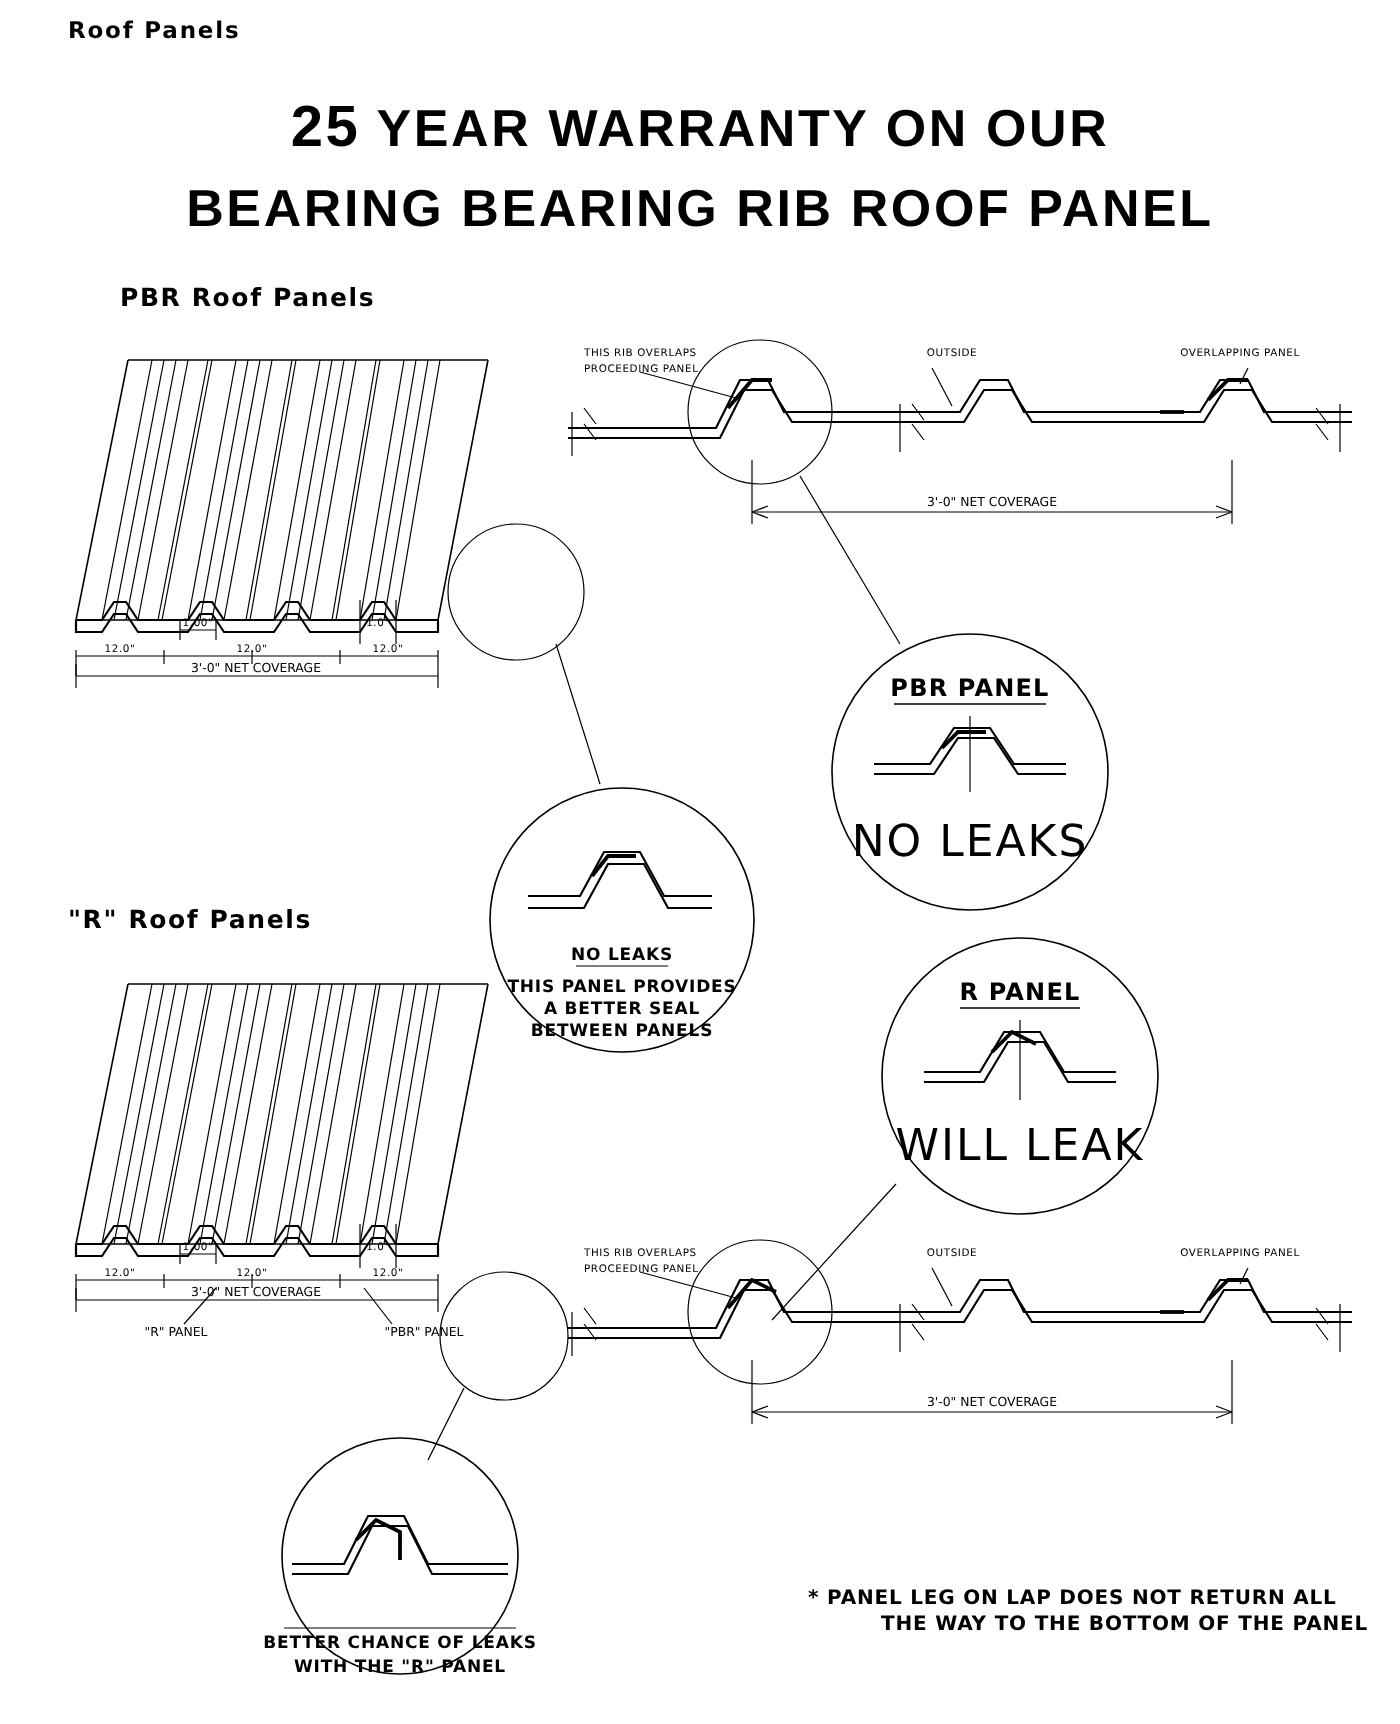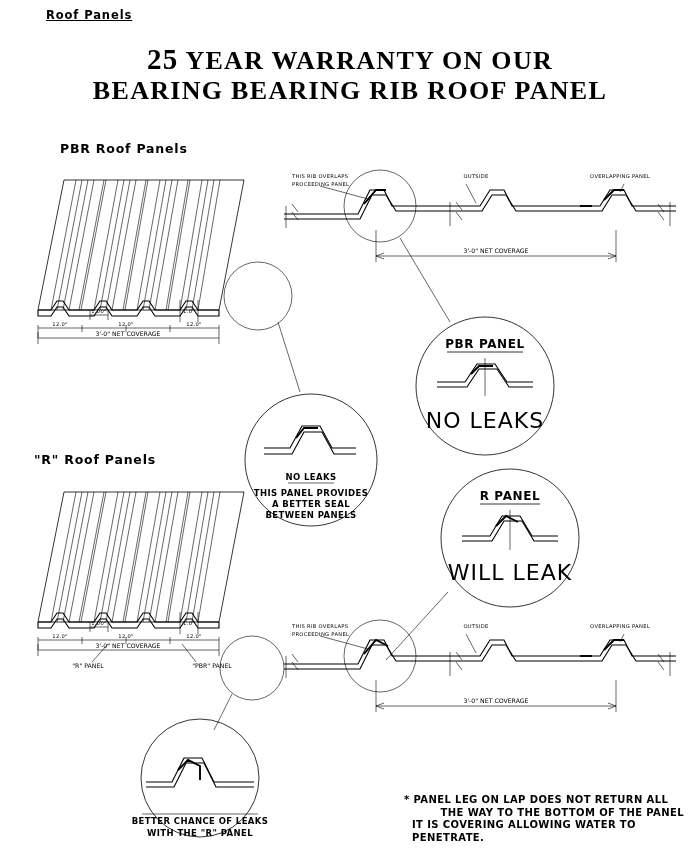--- a/index.html
+++ b/index.html
@@ -18,38 +18,37 @@
   .page {
     position: absolute;
     left: 0; top: 0;
     width: 700px;
     height: 862px;
   }
   .abs { position: absolute; }
 
   
   .kicker {
-    left: 46px; top: 8px;
+    left: 34px; top: 8px;
     font-size: 11.5px;
     font-weight: bold;
     letter-spacing: 0.9px;
     font-family: "DejaVu Sans", sans-serif;
-    text-decoration: underline;
   }
   .title-wrap {
     left: 0; top: 44px;
     width: 700px;
     text-align: center;
   }
   .title-line {
     font-size: 26px;
     font-weight: bold;
     letter-spacing: 1.3px;
-    line-height: 30px;
-    font-family: Liberation Serif, serif;
+    line-height: 40px;
+    font-family: Liberation Sans, sans-serif;
     white-space: nowrap;
   }
   .title-line .big {
     font-size: 29px;
   }
 
   .section-label {
     font-size: 12.5px;
     font-weight: bold;
     letter-spacing: 0.8px;
@@ -400,16 +399,15 @@
       <path class="thick" d="M58 52 L68 42 L80 48 L80 62"></path>
     </g>
     <text class="bub-small" x="80" y="106">BETTER CHANCE OF LEAKS</text>
     <text class="bub-small" x="80" y="118">WITH THE "R" PANEL</text>
     <line class="ln vthin" x1="22" y1="96" x2="138" y2="96"></line>
   </svg>
 
   <div class="abs note" id="footnote">
     <div>* PANEL LEG ON LAP DOES NOT RETURN ALL</div>
     <div style="padding-left:8px;text-align:right;">THE WAY TO THE BOTTOM OF THE PANEL</div>
-    <div style="padding-left:8px;">IT IS COVERING ALLOWING WATER TO PENETRATE.</div>
   </div>
 
 </div>
 
 </body></html>

